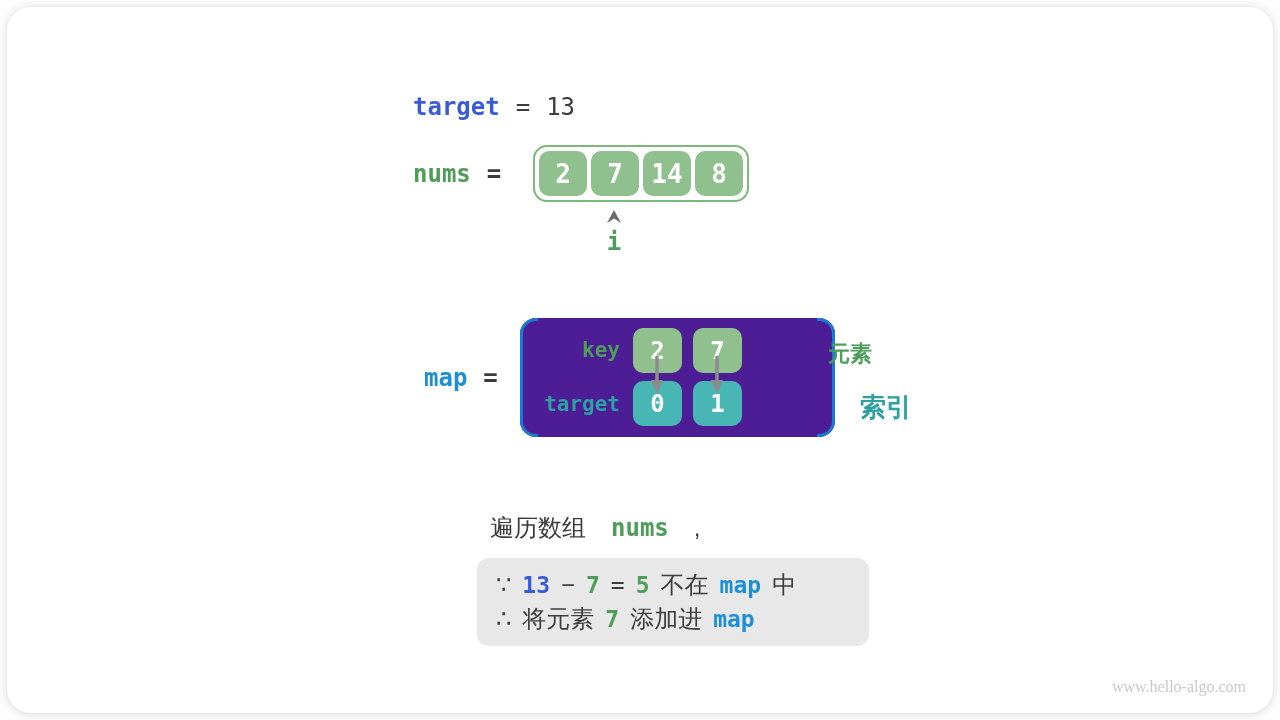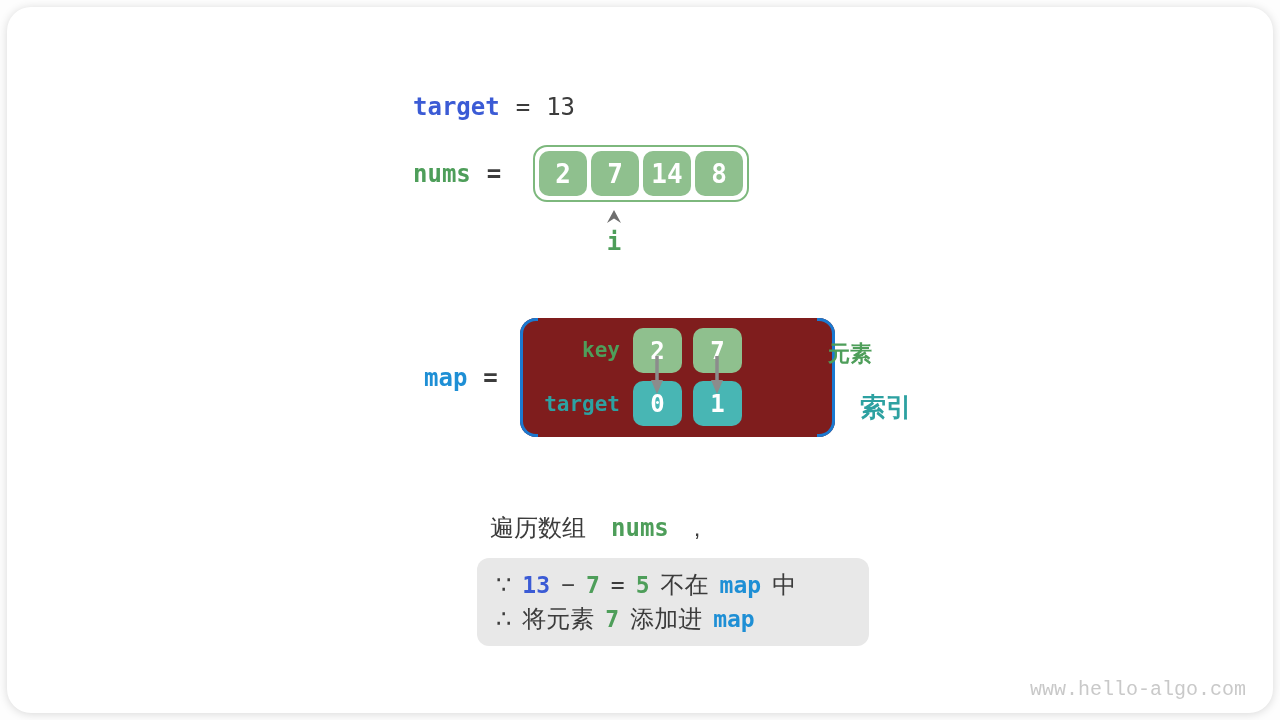--- a/index.html
+++ b/index.html
@@ -59,21 +59,21 @@
   .cell-teal  { background: #48b6b4; }
 
   .caret-wrap { left: 605px; top: 210px; width: 18px; height: 14px; }
   .i-label { left: 605px; top: 228px; width: 18px; text-align: center; font-size: 24px; }
 
   
   .map-label-row { left: 424px; top: 364px; gap: 16px; font-size: 24px; }
   .map-box {
     left: 520px; top: 318px;
     width: 315px; height: 119px;
-    background: #7f1d1d;
+    background: #4c1d95;
     border-radius: 16px;
   }
   .bracket {
     position: absolute; top: 0;
     width: 18px; height: 119px;
     border: 3px solid #1a79d0;
   }
   .bracket-left  { left: 0;  border-right: none; border-radius: 16px 0 0 16px; }
   .bracket-right { right: 0; border-left: none;  border-radius: 0 16px 16px 0; }
   .map-row-label {
@@ -102,23 +102,23 @@
     padding: 10px 19px;
     display: flex;
     flex-direction: column;
     justify-content: space-around;
   }
   .note-line { display: flex; align-items: baseline; gap: 11px; font-size: 24px; }
   .note-line .mono { font-size: 23px; }
 
   .watermark {
     right: 34px; top: 678px;
-    font-size: 20px;
+    font-size: 16px;
     color: #c9c9c9;
-    font-family: Liberation Mono, monospace;
+    font-family: Liberation Serif, serif;
   }
 </style>
 </head>
 <body>
 
 <div class="stage">
   <div class="card"></div>
 
   <div class="abs row target-row">
     <span class="mono bold royal">target</span>

